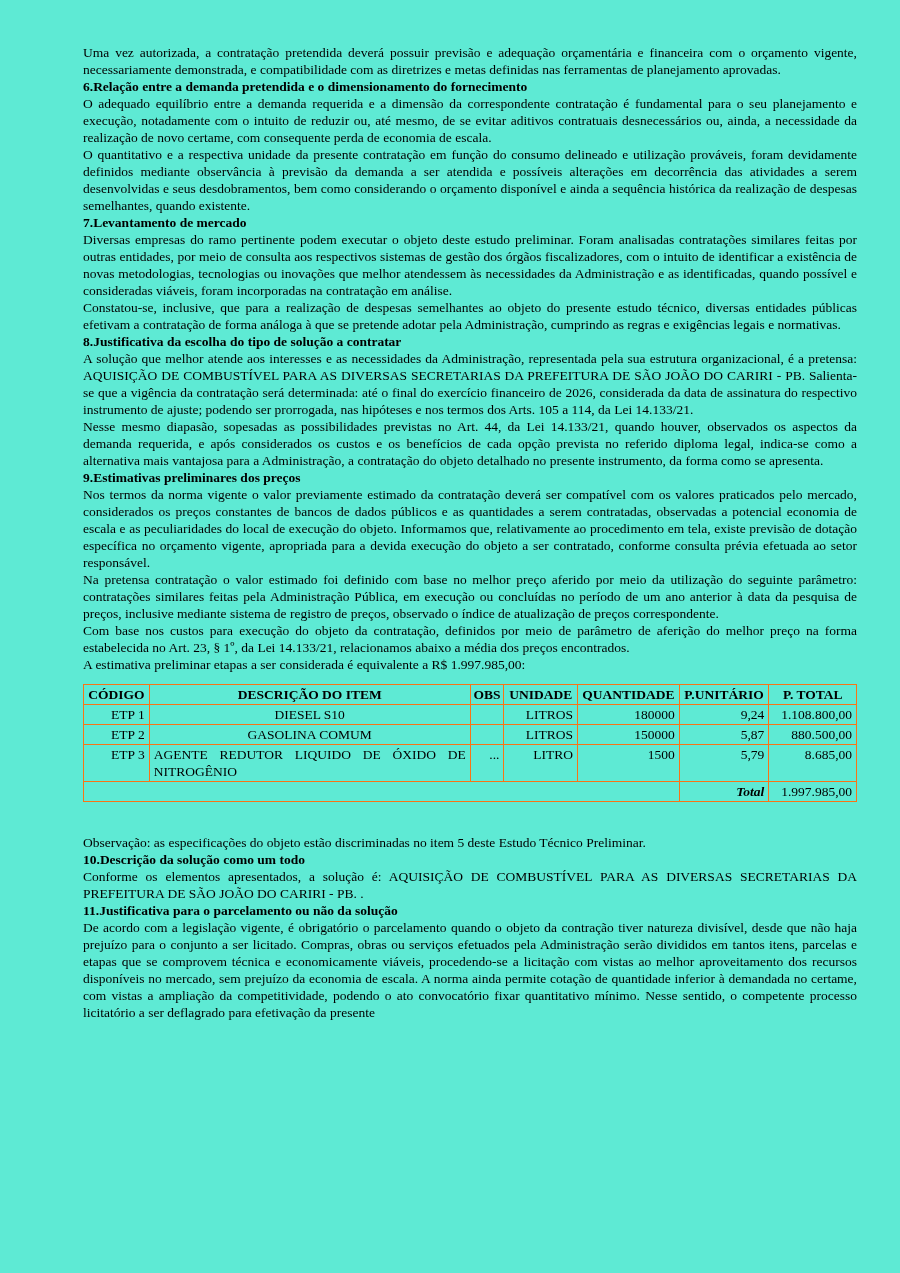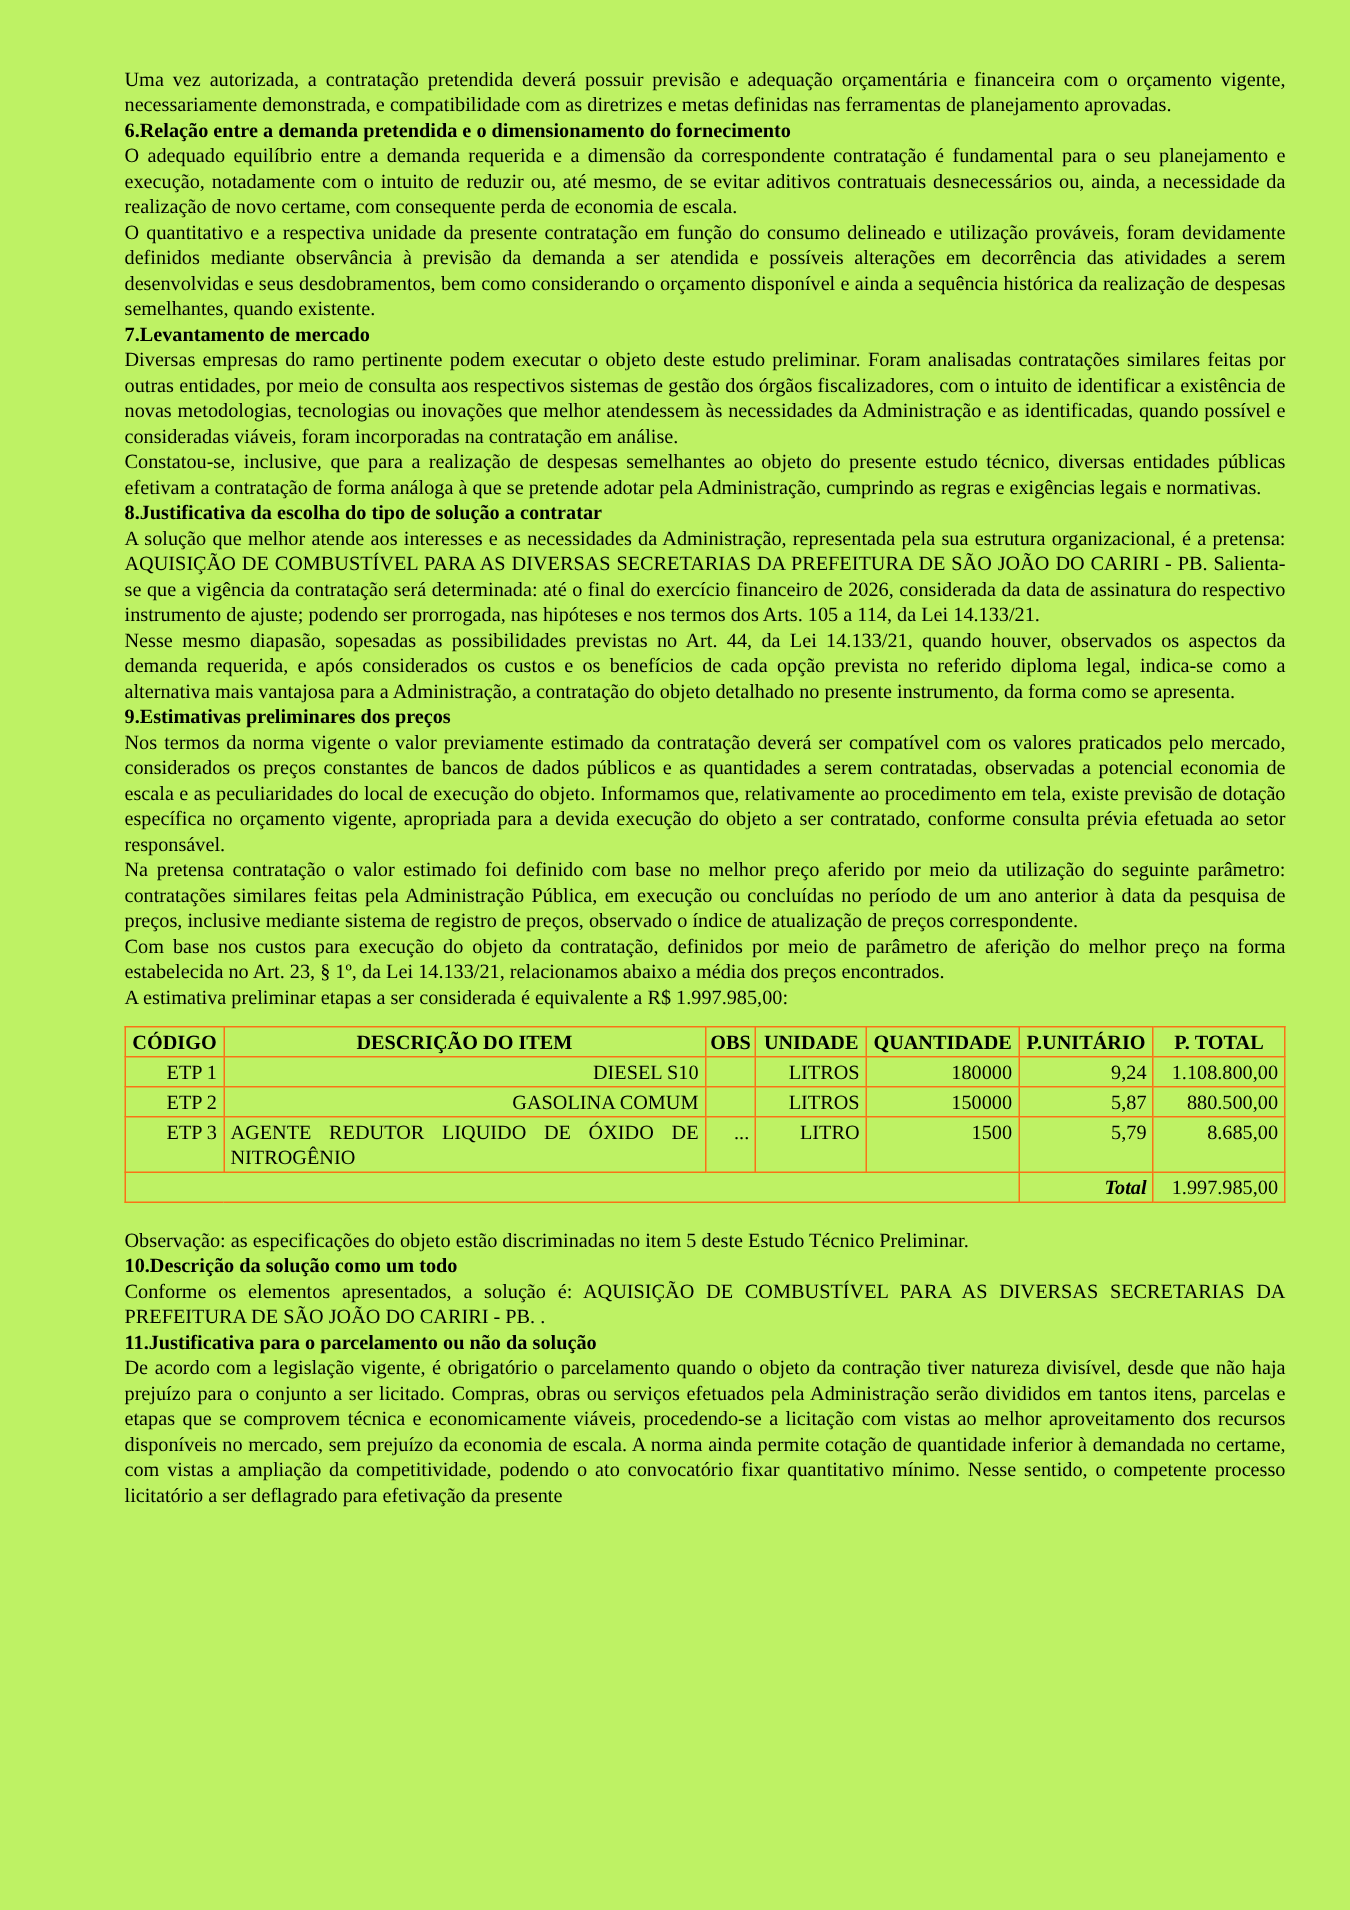--- a/index.html
+++ b/index.html
@@ -14,21 +14,21 @@
     font-family: "Liberation Serif", "DejaVu Serif", serif;
     font-size: 13.5px;
     line-height: 17px;
     color: #000000;
   }
   .page {
     box-sizing: border-box;
     width: 900px;
     min-height: 1273px;
     padding: 44px 43px 20px 83px;
-    background: #bef264;
+    background: #5eead4;
   }
   p {
     margin: 0;
     text-align: justify;
   }
   .section {
     margin-top: 0;
   }
   h3.section-heading {
     font-size: 13.5px;
@@ -50,25 +50,25 @@
     padding: 1px 4px;
     vertical-align: top;
   }
   table.estimate th {
     font-weight: bold;
     text-align: center;
     white-space: nowrap;
     padding: 1px 1px;
   }
   td.cell-center { text-align: right; }
-  td.cell-left   { text-align: right; margin-left: 20px; }
+  td.cell-left   { text-align: center; margin-left: 20px; }
   td.cell-right  { text-align: right; }
   td.cell-desc   { text-align: justify; margin-left: 47px; }
   td.cell-total-label { text-align: right; font-weight: bold; font-style: italic; }
-  .observation { margin-top: 16px; }
+  .observation { margin-top: 32px; }
   .col-codigo     { width: 66px; }
   .col-descricao  { width: 330px; }
   .col-obs        { width: 34px; }
   .col-unidade    { width: 74px; }
   .col-quantidade { width: 102px; }
   .col-punitario  { width: 90px; }
   .col-ptotal     { width: 88px; }
 </style>
 </head>
 <body>

